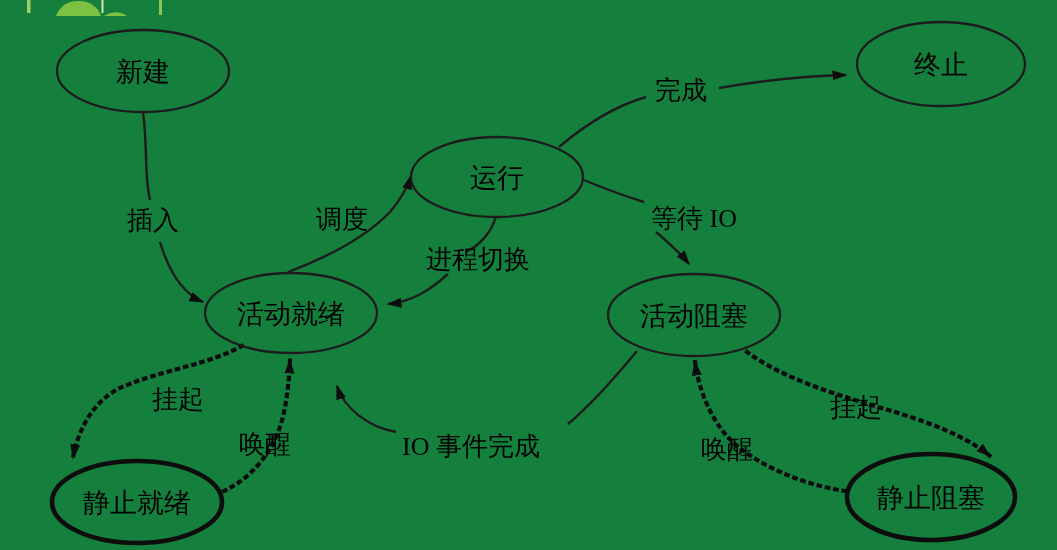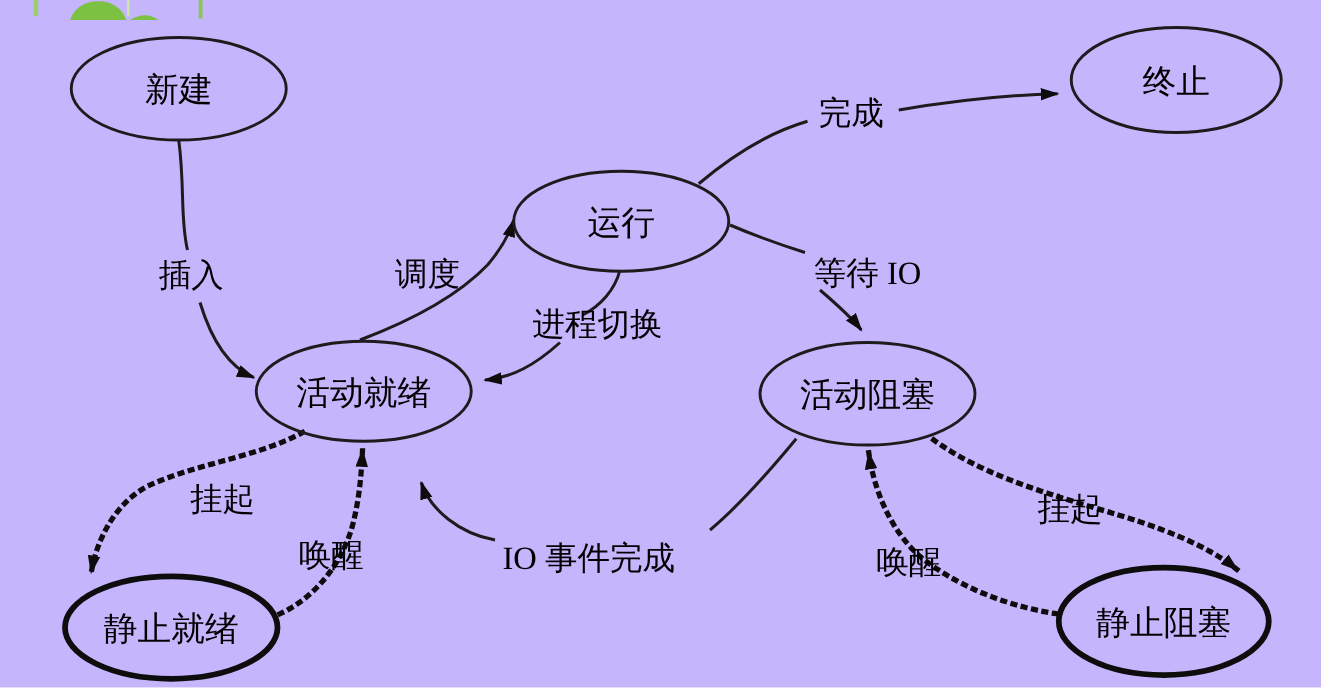--- a/index.html
+++ b/index.html
@@ -1,16 +1,16 @@
 <!DOCTYPE html>
 <html><head>
 <meta charset="utf-8">
 <style>
   html,body{margin:0;padding:0;background:#ffffff;}
-  .stage{position:relative;width:1057px;height:550px;background:#c4b5fd;overflow:hidden;
+  .stage{position:relative;width:1057px;height:550px;background:#15803d;overflow:hidden;
          font-family:"Liberation Serif","DejaVu Serif",serif;}
   svg{position:absolute;left:0;top:0;}
   text{fill:#000000;}
   .node-label{font-size:27px;text-anchor:middle;}
   .edge-label{font-size:26px;text-anchor:middle;}
   .thin{fill:none;stroke:#1c1c1c;stroke-width:2.3;}
   .thick{fill:none;stroke:#0d0d0d;stroke-width:4.6;}
   .edge{fill:none;stroke:#1c1c1c;stroke-width:2.4;}
   .dotted{fill:none;stroke:#0d0d0d;stroke-width:4.2;stroke-dasharray:1.5 7;stroke-linecap:square;}
 </style>

